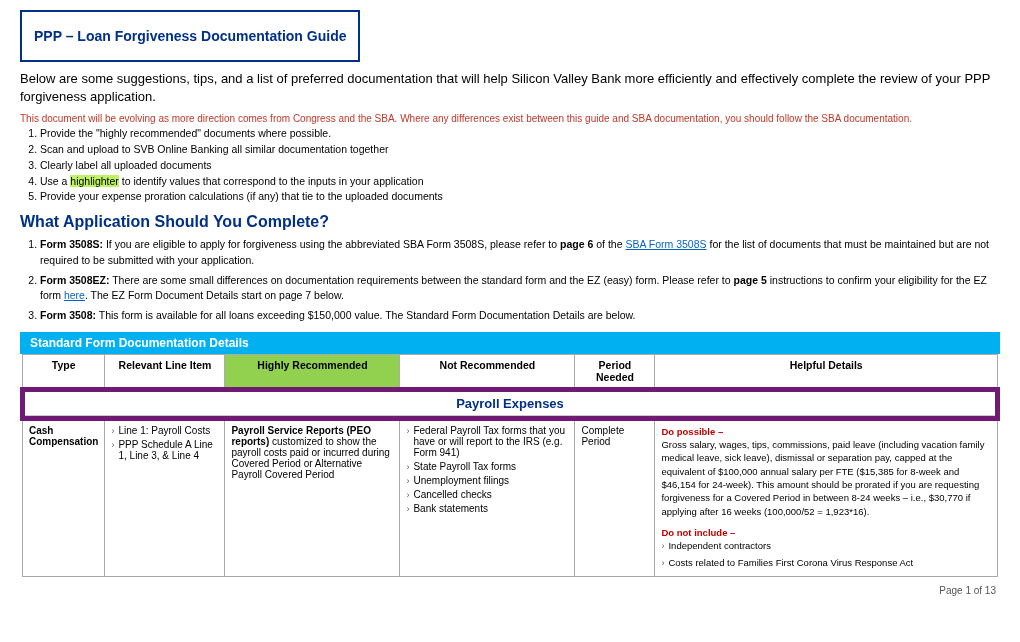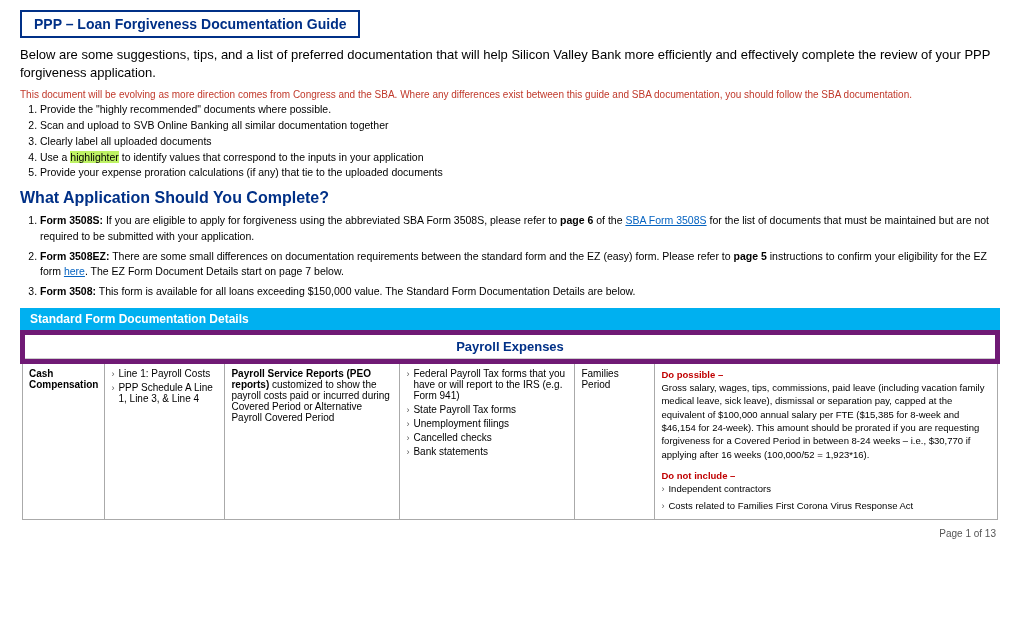--- a/index.html
+++ b/index.html
@@ -44,21 +44,21 @@
       background: #e8000d;
       color: #fff;
       font-size: 12px;
       font-weight: bold;
       padding: 4px 10px;
     }
     
     .doc-title-box {
       border: 2px solid #003087;
       display: inline-block;
-      padding: 4px 12px;
+      padding: 16px 12px;
       margin-bottom: 8px;
     }
     .doc-title-box h1 {
       font-size: 14px;
       color: #003087;
       font-weight: bold;
     }
     
     .intro-text {
       font-size: 13px;
@@ -223,20 +223,28 @@
     </ol>
   </div>
 
   
   <div class="standard-form-banner">Standard Form Documentation Details</div>
 
   
   <table class="doc-table">
     <thead>
       <tr>
+        <th>Type</th>
+        <th>Relevant Line Item</th>
+        <th class="green-col">Highly Recommended</th>
+        <th>Not Recommended</th>
+        <th>Period Needed</th>
+        <th>Helpful Details</th>
+      </tr>
+      <tr>
         <th colspan="6" style="padding:0;border:5px solid #701a75;">
           <div class="payroll-heading">Payroll Expenses</div>
         </th>
       </tr>
     </thead>
     <tbody>
       <tr>
         <td class="type-col" style="width:80px;">
           <strong>Cash<br>Compensation</strong>
         </td>
@@ -268,21 +276,21 @@
             </div>
           <div class="bullet-item">
               <span class="bullet-arrow">›</span>
               <span>Cancelled checks</span>
             </div>
           <div class="bullet-item">
               <span class="bullet-arrow">›</span>
               <span>Bank statements</span>
             </div>
         </td>
-        <td style="width:80px;">Families Period</td>
+        <td style="width:80px;">Complete Period</td>
         <td class="helpful-details-cell">
           <span class="do-include">Do possible –</span><br>
           <span>
             Gross salary, wages, tips, commissions, paid leave (including vacation family medical leave, sick leave), dismissal or separation pay, capped at the equivalent of $100,000 annual salary per FTE ($15,385 for 8-week and $46,154 for 24-week).  This amount should be prorated if you are requesting forgiveness for a Covered Period in between 8-24 weeks – i.e., $30,770 if applying after 16 weeks (100,000/52 = 1,923*16).
           </span>
           <span class="do-not-include">Do not include –</span>
           <div class="bullet-item">
               <span class="bullet-arrow">›</span>
               <span>Independent contractors</span>
             </div>

